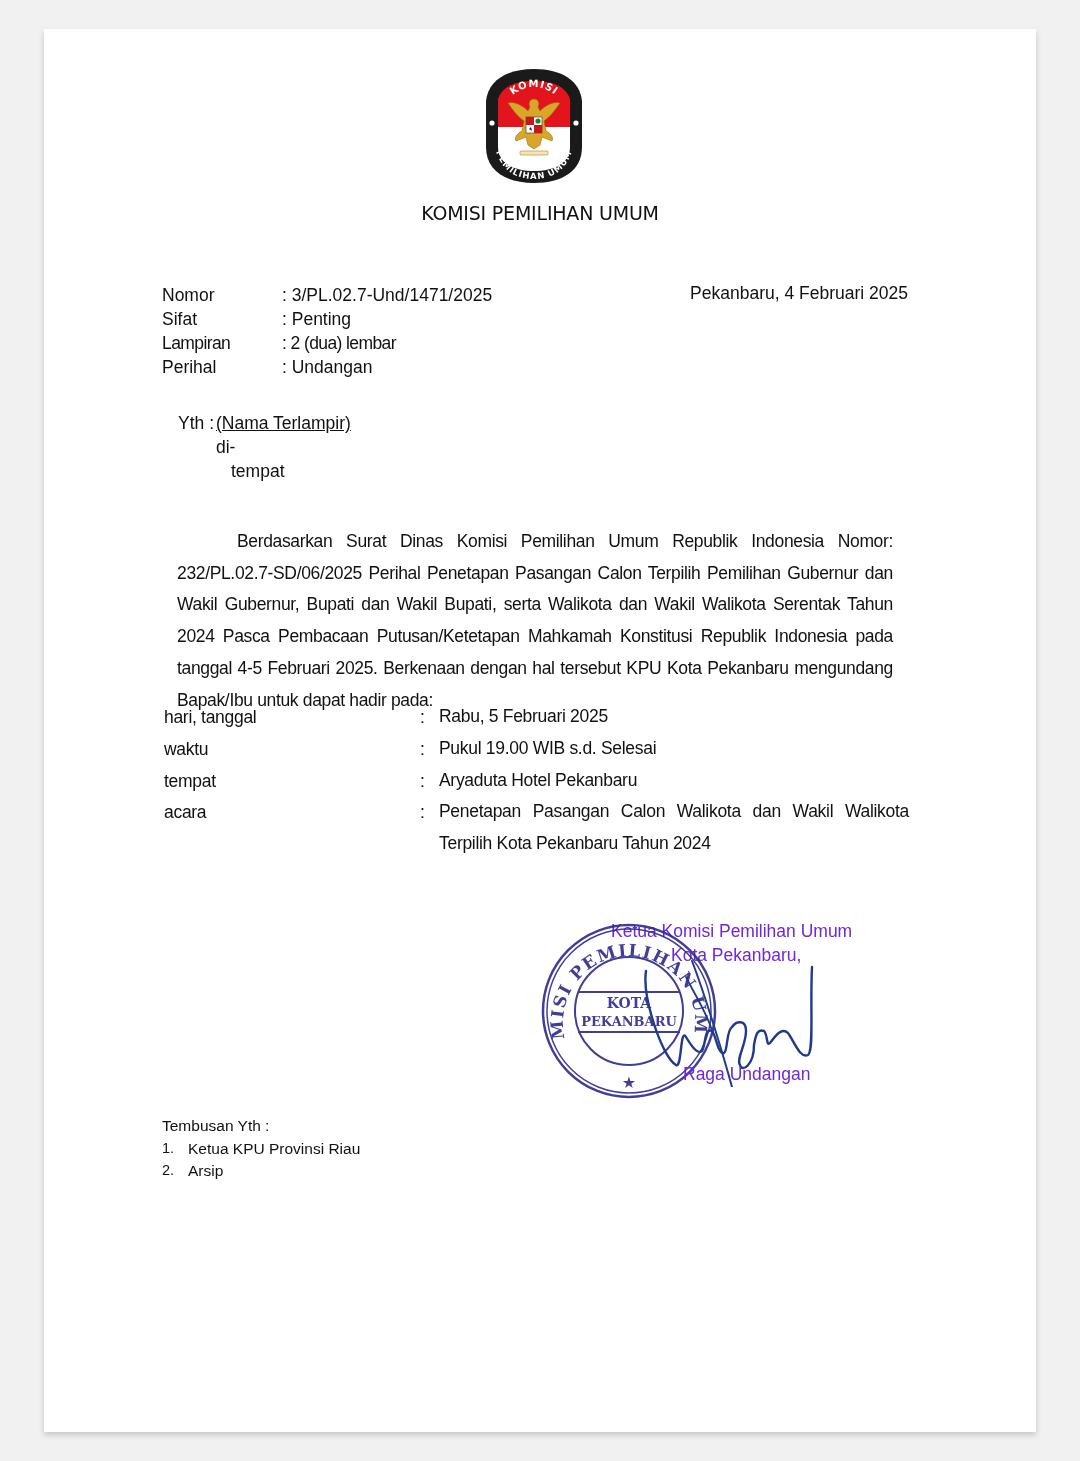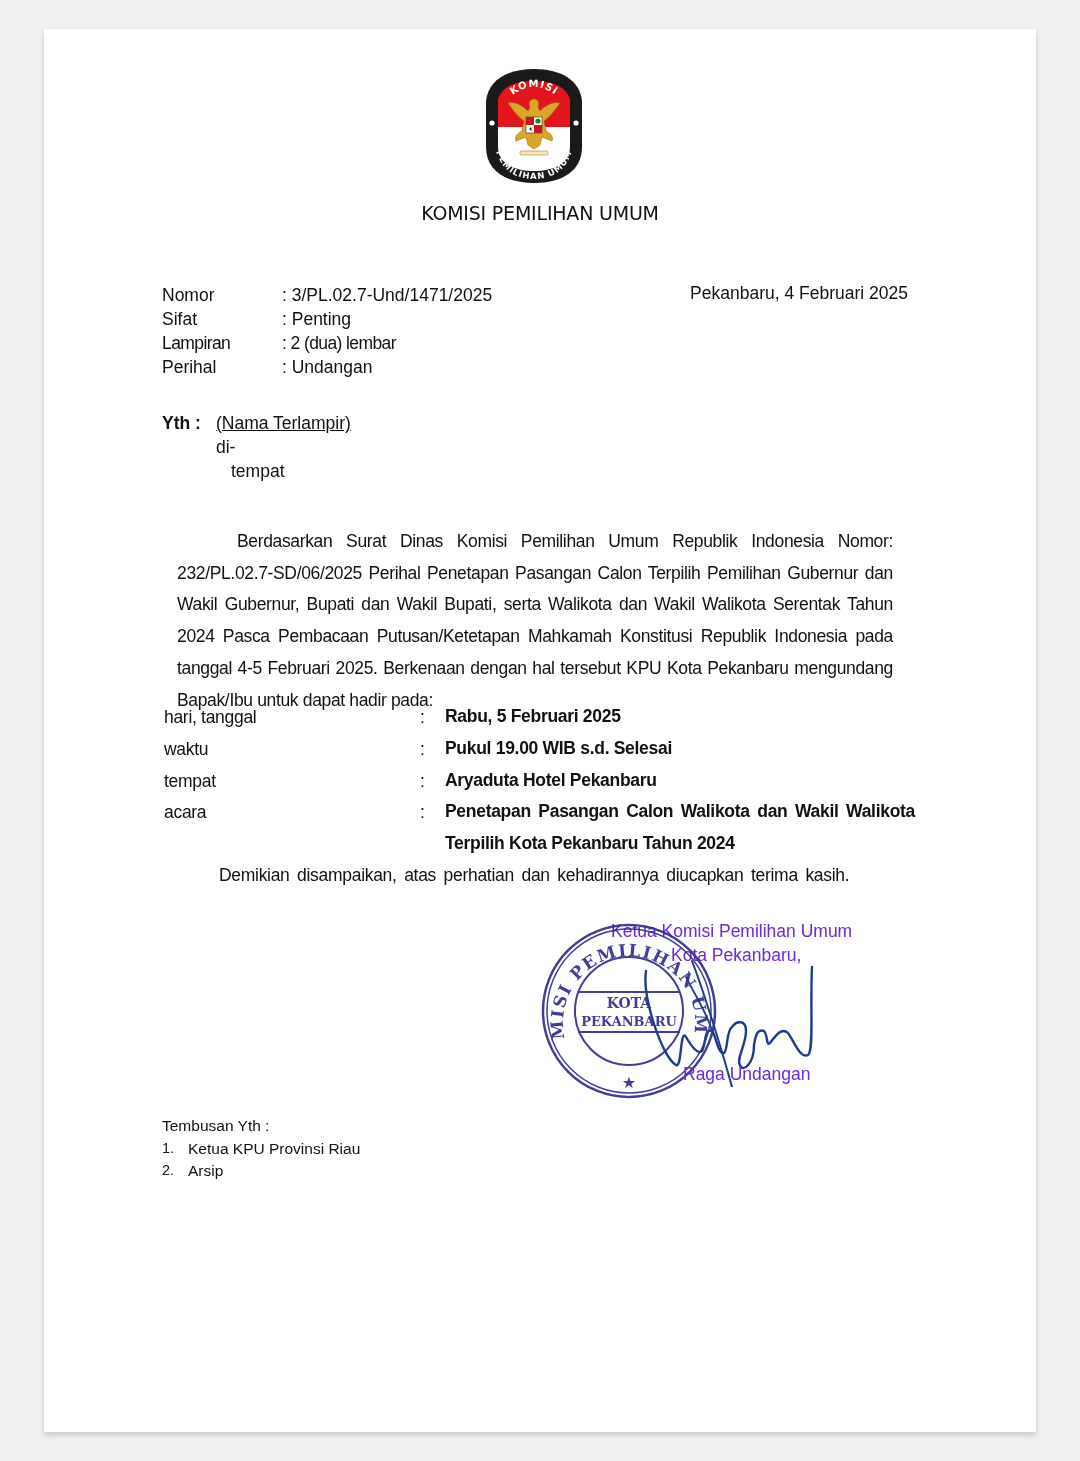--- a/index.html
+++ b/index.html
@@ -37,21 +37,21 @@
     font-family: "Liberation Sans Narrow", "Liberation Sans", sans-serif;
     font-size: 17.5px; line-height: 31.7px;
     text-align: justify; text-align-last: left;
     letter-spacing: -0.35px;
     transform-origin: left top;
   }
   .body-text p { margin: 15px; text-indent: 60px; }
   .event-row { position: absolute; left: 120px; width: 746px; font-size: 17.5px; letter-spacing: -0.3px; }
   .event-key { position: absolute; left: 0; white-space: nowrap; }
   .event-colon { position: absolute; left: 256px; }
-  .event-val { position: absolute; left: 281px; width: 470px; line-height: 31.5px; text-align: justify; text-align-last: left; font-weight: bold; }
+  .event-val { position: absolute; left: 275px; width: 470px; line-height: 31.5px; text-align: justify; text-align-last: left; }
   .closing { position: absolute; left: 175px; font-size: 17.5px; white-space: nowrap; letter-spacing: -0.3px; word-spacing: 3px; }
   .sign-block { font-size: 17.5px; position: absolute; white-space: nowrap; color: #6d28d9; }
   .stamp { left: 496px; top: 893px; width: 178px; height: 178px; opacity: 0.9; }
   .signature { left: 598px; top: 918px; width: 180px; height: 140px; }
   .cc { font-size: 15.5px; position: absolute; white-space: nowrap; }
   .cc-num { position: absolute; left: 118px; font-size: 14.5px; }
   .cc-item { position: absolute; left: 144px; }
 </style>
 </head>
 <body>
@@ -108,21 +108,21 @@
       <span class="meta-key">Lampiran</span>
       <span class="meta-val">: 2 (dua) lembar</span>
     </div>
     <div class="meta-row" style="top:326px;">
       <span class="meta-key">Perihal</span>
       <span class="meta-val">: Undangan</span>
     </div>
   </div>
   <div class="date-line">Pekanbaru, 4 Februari 2025</div>
 
-  <div class="recip" style="left:118px; top:384px;font-weight:bold;">Yth :</div>
+  <div class="recip" style="left:134px; top:384px;">Yth :</div>
   <div class="recip" style="left:172px; top:384px;text-decoration:underline;">(Nama Terlampir)</div>
   <div class="recip" style="left:172px; top:408px;">di-</div>
   <div class="recip" style="left:187px; top:432px;">tempat</div>
 
   <div class="body-text" style="top:482px;">
     <p>Berdasarkan Surat Dinas Komisi Pemilihan Umum Republik Indonesia Nomor: 232/PL.02.7-SD/06/2025 Perihal Penetapan Pasangan Calon Terpilih Pemilihan Gubernur dan Wakil Gubernur, Bupati dan Wakil Bupati, serta Walikota dan Wakil Walikota Serentak Tahun 2024 Pasca Pembacaan Putusan/Ketetapan Mahkamah Konstitusi Republik Indonesia pada tanggal 4-5 Februari 2025. Berkenaan dengan hal tersebut KPU Kota Pekanbaru mengundang Bapak/Ibu untuk dapat hadir pada:</p>
   </div>
 
   <div class="event-row" style="top:678px;">
     <span class="event-key">hari, tanggal</span>
@@ -138,21 +138,20 @@
     <span class="event-key">tempat</span>
     <span class="event-colon">:</span>
     <span class="event-val" style="top:-6px;">Aryaduta Hotel Pekanbaru</span>
   </div>
   <div class="event-row" style="top:773px;">
     <span class="event-key">acara</span>
     <span class="event-colon">:</span>
     <span class="event-val" style="top:-6px;">Penetapan Pasangan Calon Walikota dan Wakil Walikota Terpilih Kota Pekanbaru Tahun 2024</span>
   </div>
 
-  <div class="closing" style="top:836px;">Demikian  disampaikan,  atas  perhatian  dan  kehadirannya diucapkan terima kasih.</div>
 
   <div class="sign-block" style="left:567px; top:892px;">Ketua Komisi Pemilihan Umum</div>
   <div class="sign-block" style="left:627px; top:916px;">Kota Pekanbaru,</div>
 
   <div class="abs stamp">
     <svg width="178" height="178" viewBox="0 0 178 178">
       <defs>
         <path id="stampArc" d="M26 120 A66 66 0 1 1 152 120"></path>
       </defs>
       <g fill="none" stroke="#2e2a8c">

